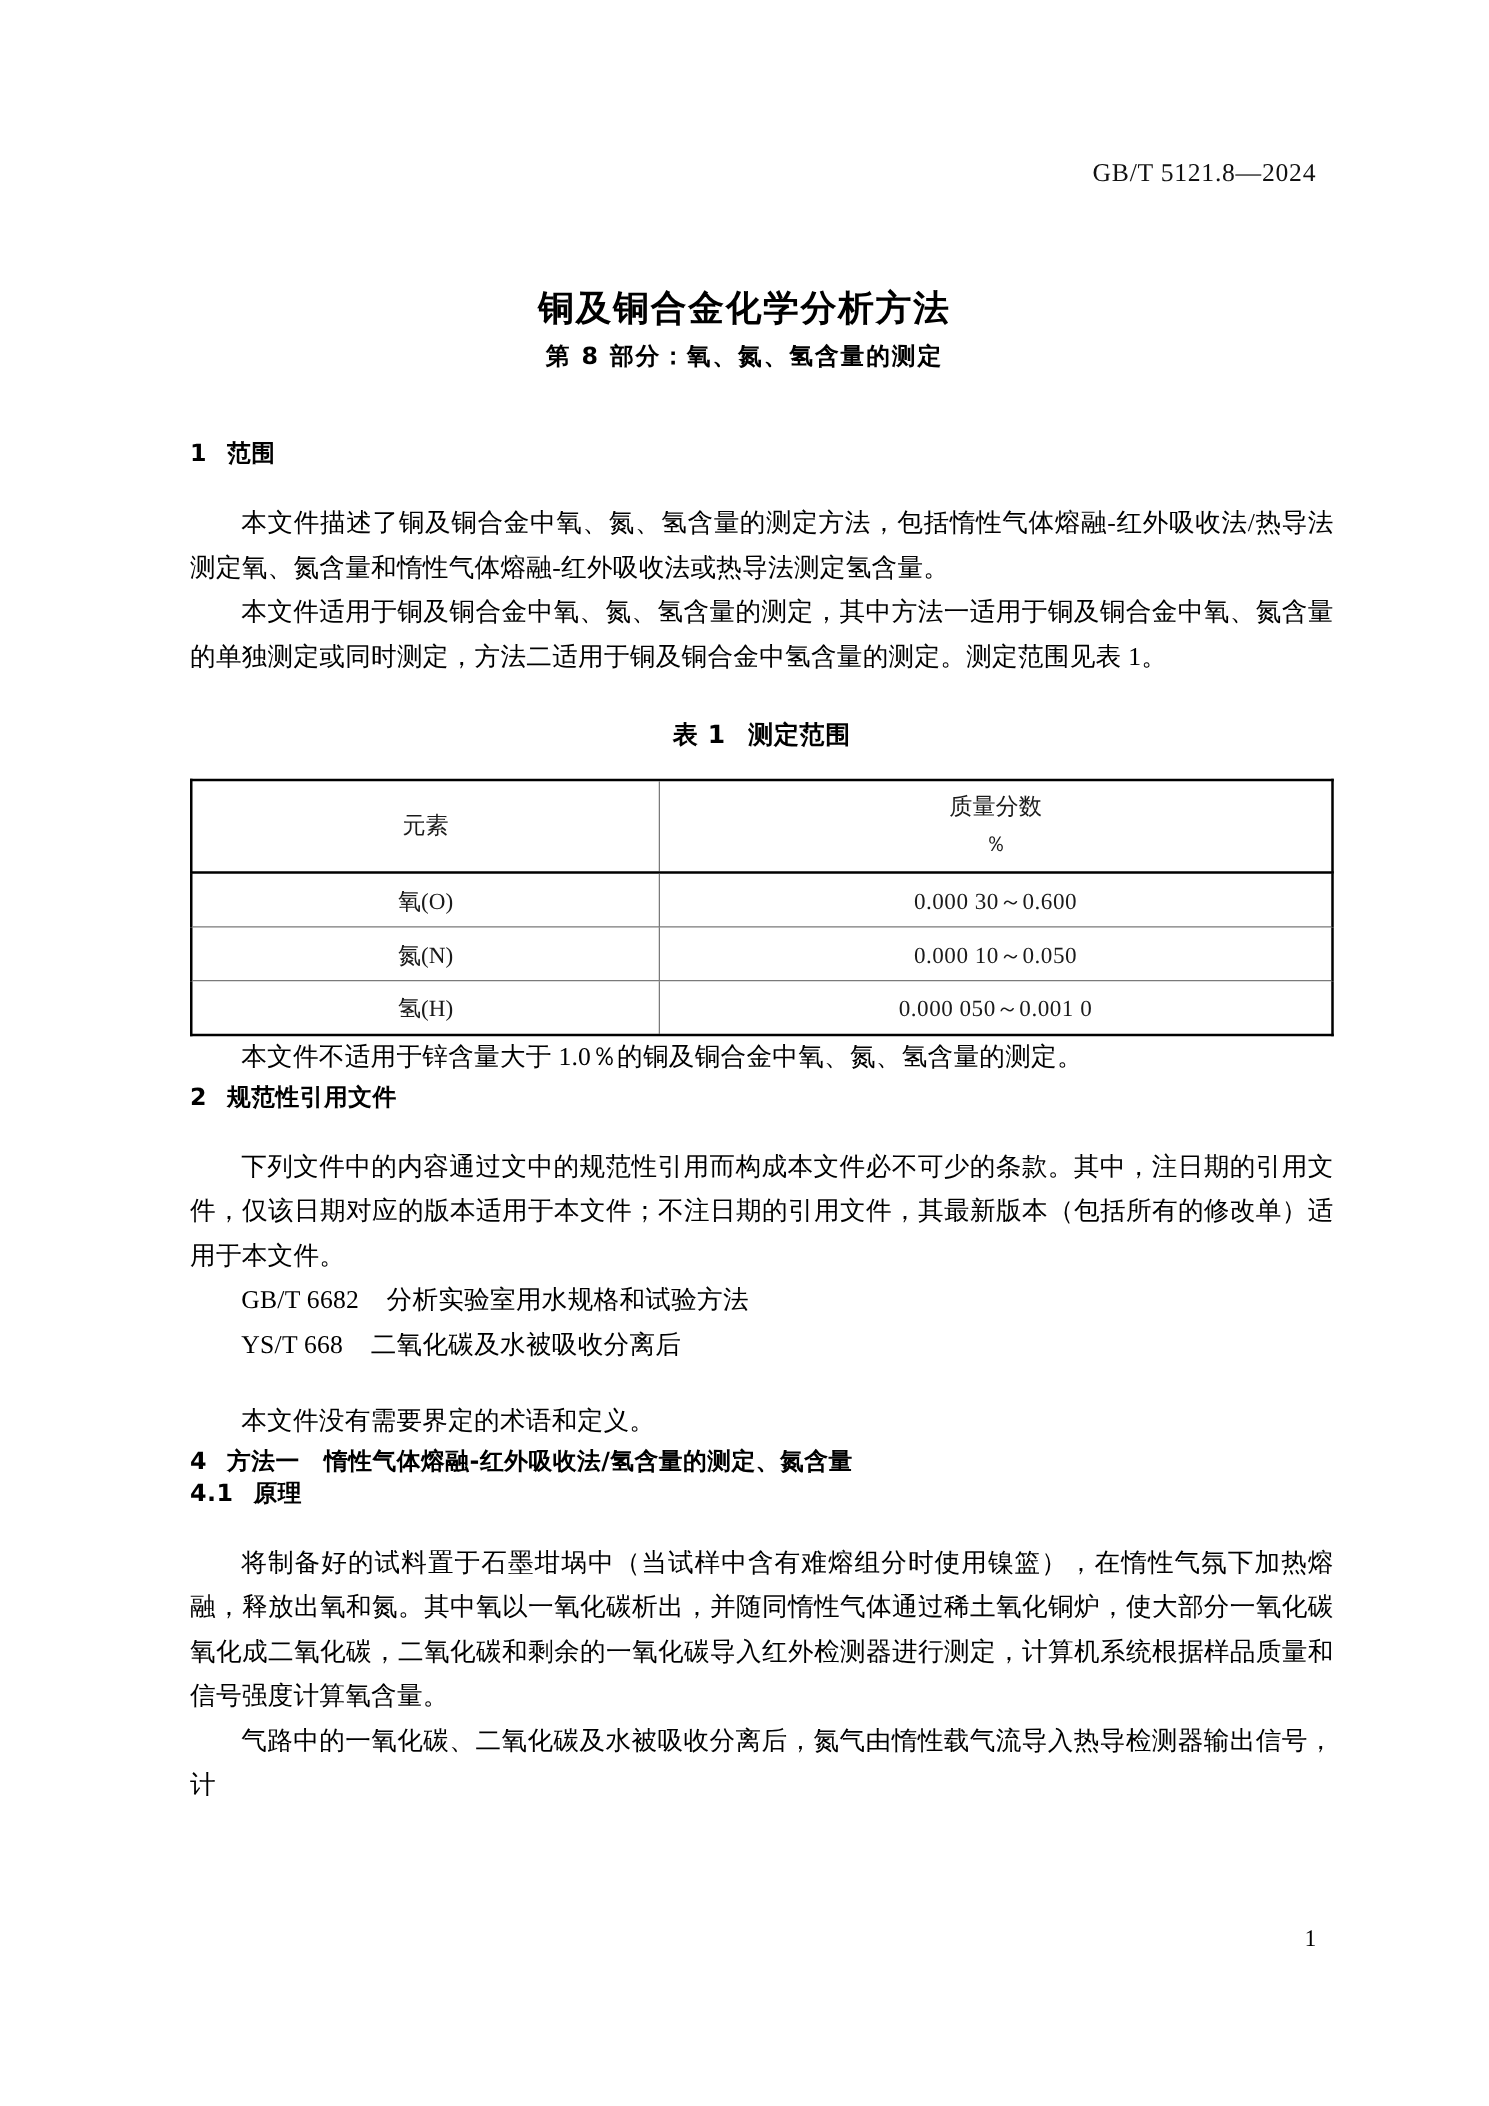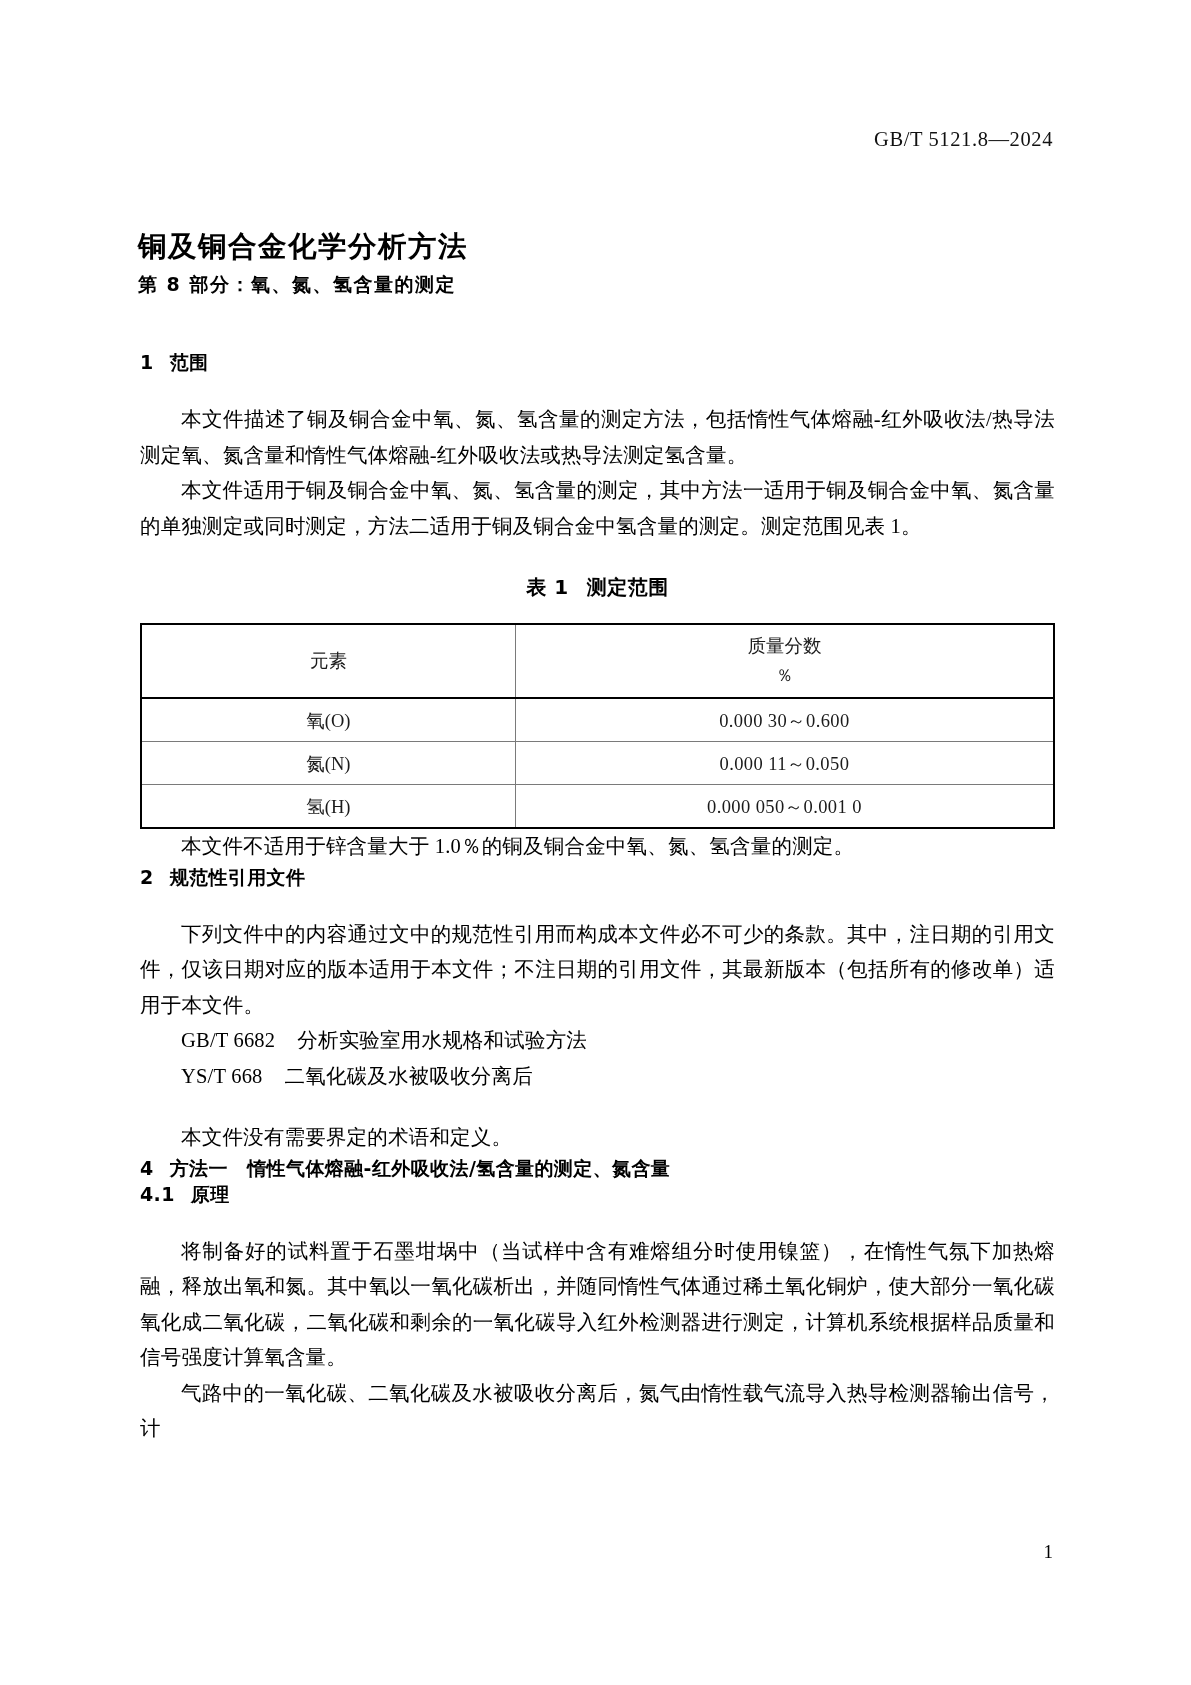--- a/index.html
+++ b/index.html
@@ -29,40 +29,41 @@
     font-size: 20.5px;
     letter-spacing: 0.6px;
     color: #111;
   }
 
   
   .doc-title {
     position: absolute;
     left: 138px;
     right: 138px;
+    text-align: center;
     font-family: "DejaVu Sans", "Liberation Sans", sans-serif;
     font-weight: bold;
     color: #000;
   }
   .title-line1 {
     top: 228px;
     font-size: 28.5px;
     letter-spacing: 1.5px;
   }
   .title-line2 {
     top: 272px;
     font-size: 19px;
     letter-spacing: 1.5px;
   }
 
   
   .content {
     position: absolute;
     top: 350px;
-    left: 140px;
+    left: 152px;
     width: 915px;
   }
 
   h2.sec {
     margin: 0;
     font-family: "DejaVu Sans", "Liberation Sans", sans-serif;
     font-weight: bold;
     font-size: 19px;
     letter-spacing: 0.4px;
     color: #000;
@@ -182,21 +183,21 @@
             <span>质量分数</span>
             <span class="unit-pct">％</span>
           </td>
         </tr>
         <tr class="row">
           <td class="col-el">氧(O)</td>
           <td class="col-val num">0.000 30～0.600</td>
         </tr>
         <tr class="row">
           <td class="col-el">氮(N)</td>
-          <td class="col-val num">0.000 11～0.050</td>
+          <td class="col-val num">0.000 10～0.050</td>
         </tr>
         <tr class="row last">
           <td class="col-el">氢(H)</td>
           <td class="col-val num">0.000 050～0.001 0</td>
         </tr>
       </tbody>
     </table>
 
     <p class="para after-table">本文件不适用于锌含量大于 1.0％的铜及铜合金中氧、氮、氢含量的测定。</p>
 

